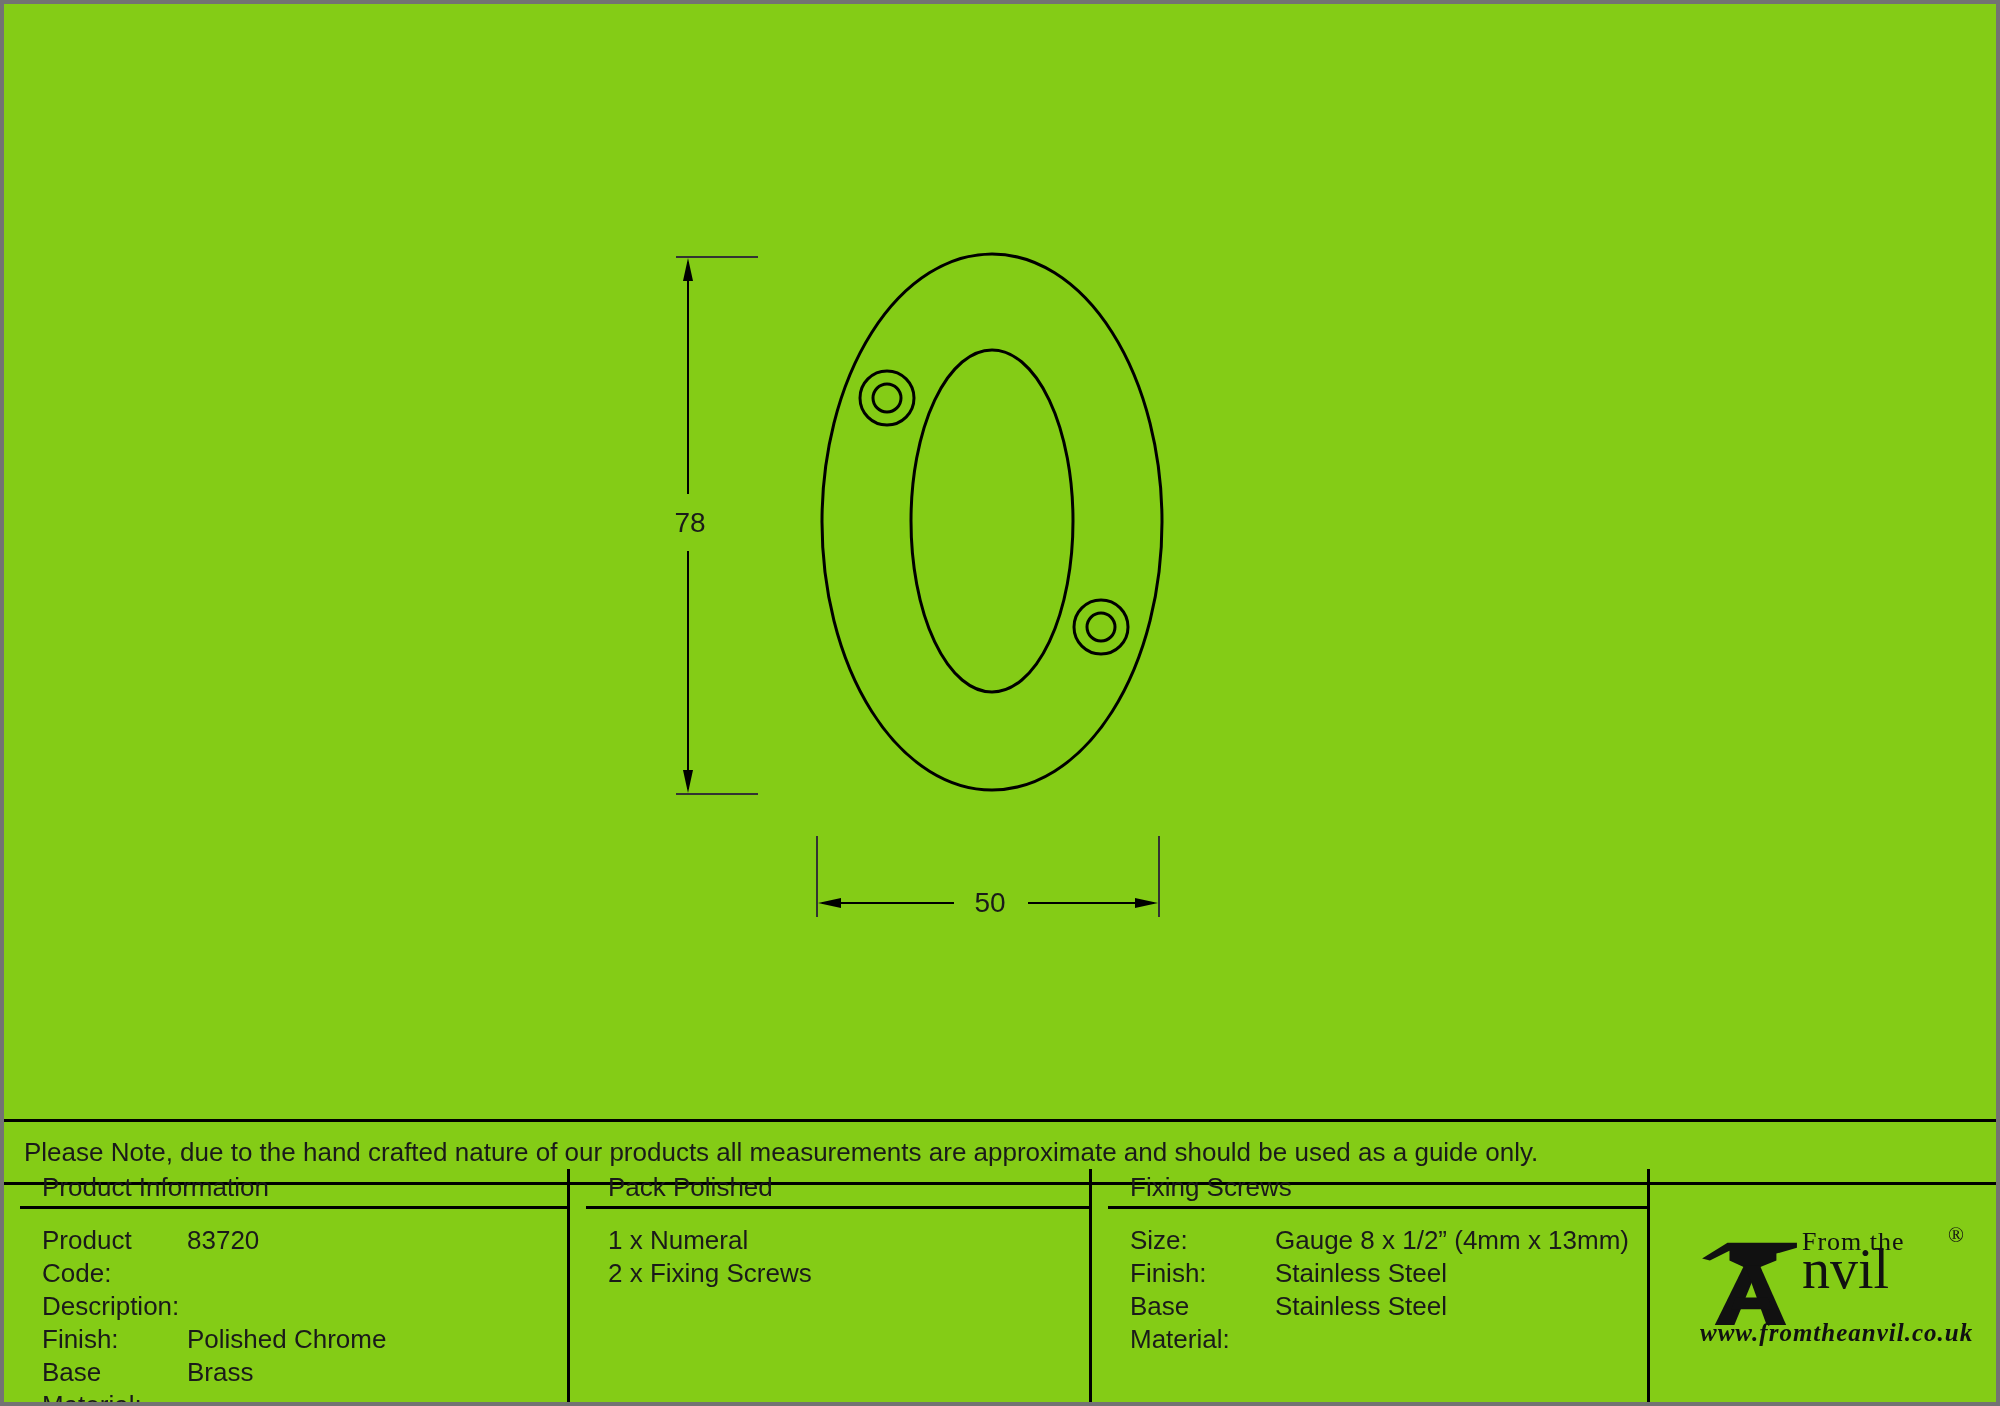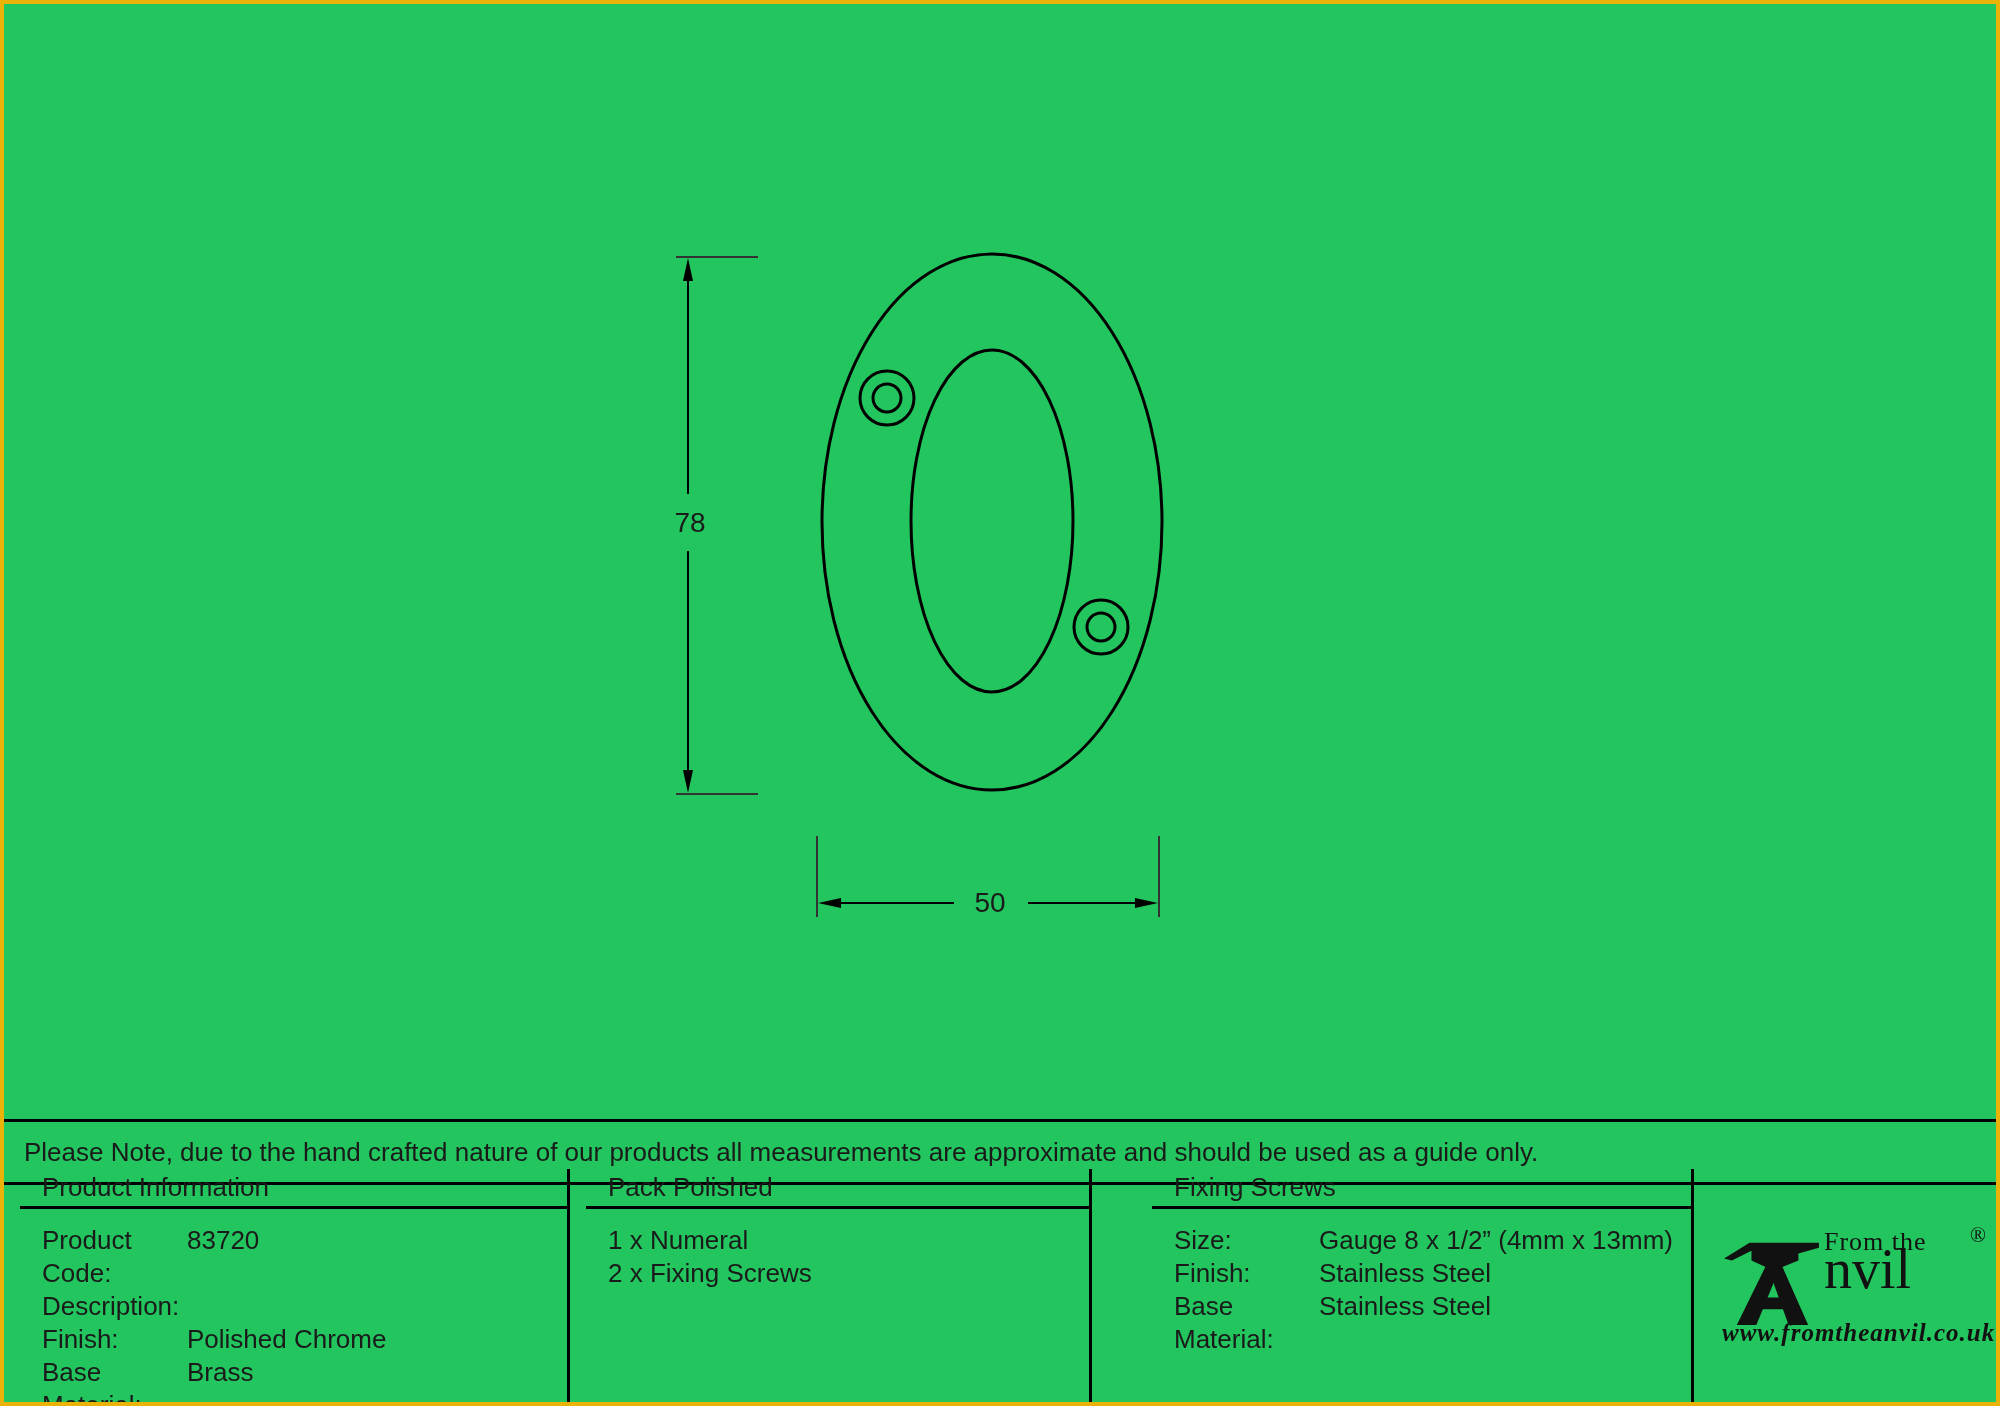--- a/index.html
+++ b/index.html
@@ -1,21 +1,21 @@
 <!DOCTYPE html>
 <html><head>
 <meta charset="utf-8">
 <style>
   html,body{margin:0;padding:0;background:#ffffff;}
   .page{
     position:relative;
     width:2000px;height:1406px;
     box-sizing:border-box;
-    border:4px solid #eab308;
-    background:#22c55e;
+    border:4px solid #737373;
+    background:#84cc16;
     font-family:"Liberation Sans", sans-serif;
     color:#1a1a1a;
     overflow:hidden;
   }
   .drawing-svg{position:absolute;left:0;top:0;}
   .dim-label{font-family:"Liberation Sans", sans-serif;font-size:28px;fill:#1a1a1a;}
   .notebar{
     position:absolute;left:0;right:0;top:1099px;height:66px;
     box-sizing:border-box;
     border-top:3px solid #000;border-bottom:3px solid #000;
@@ -25,21 +25,21 @@
     margin-top:16px;
   }
   .spec-table{
     position:absolute;left:0;right:0;top:1165px;bottom:0;
     display:flex;align-items:stretch;
   }
   .col{box-sizing:border-box;padding-left:16px;}
   .col-border{border-right:3px solid #000;}
   .col1{width:566px;}
   .col2{width:522px;}
-  .col3{width:558px;margin-left:44px;}
+  .col3{width:558px;}
   .col4{flex:1;display:flex;align-items:center;justify-content:center;}
   .cell-header{
     box-sizing:border-box;height:40px;
     border-bottom:3px solid #000;
     display:flex;align-items:center;
     padding-left:22px;font-size:26px;
   }
   .cell-body{padding:15px 10px 0 22px;font-size:26px;line-height:33px;}
   .kv{display:flex;}
   .kv .k{width:145px;flex:0 0 145px;}

